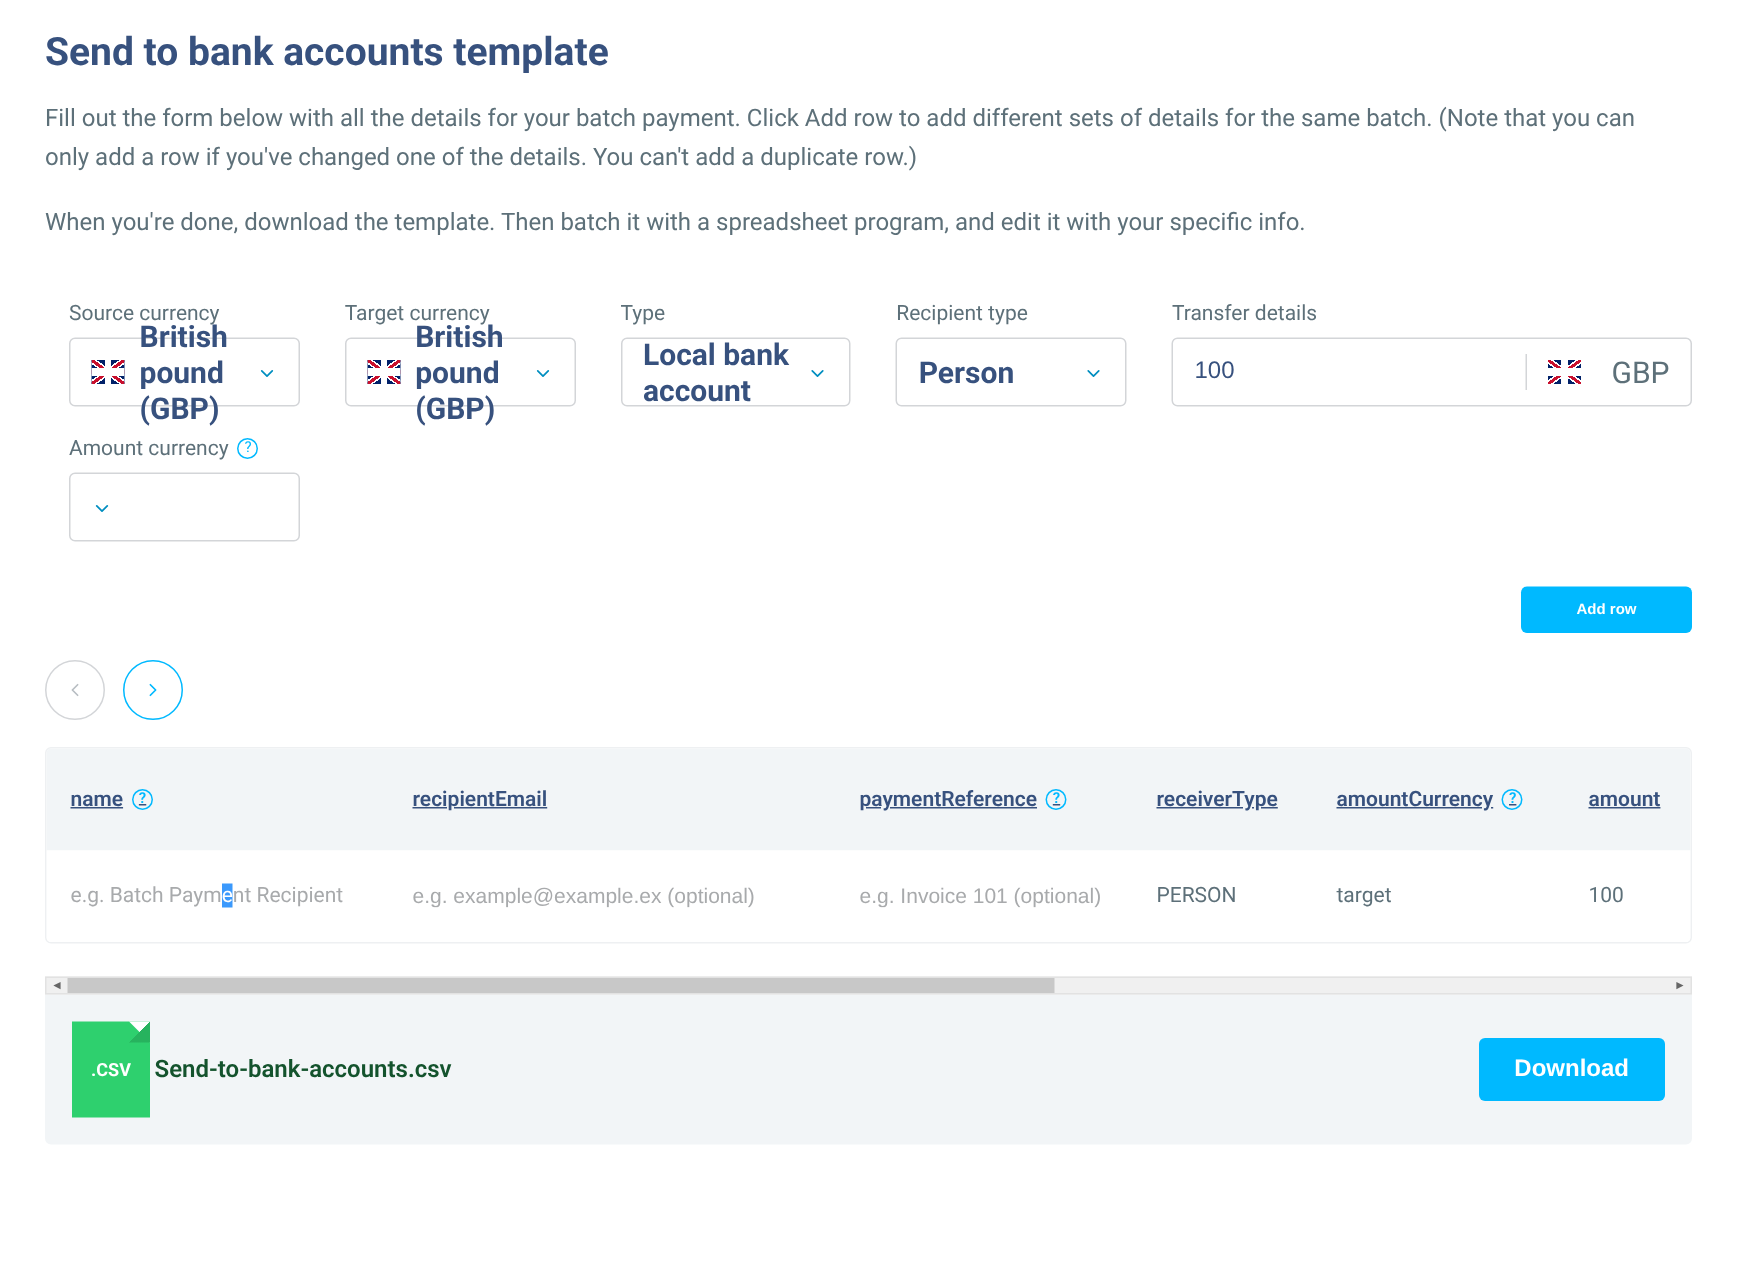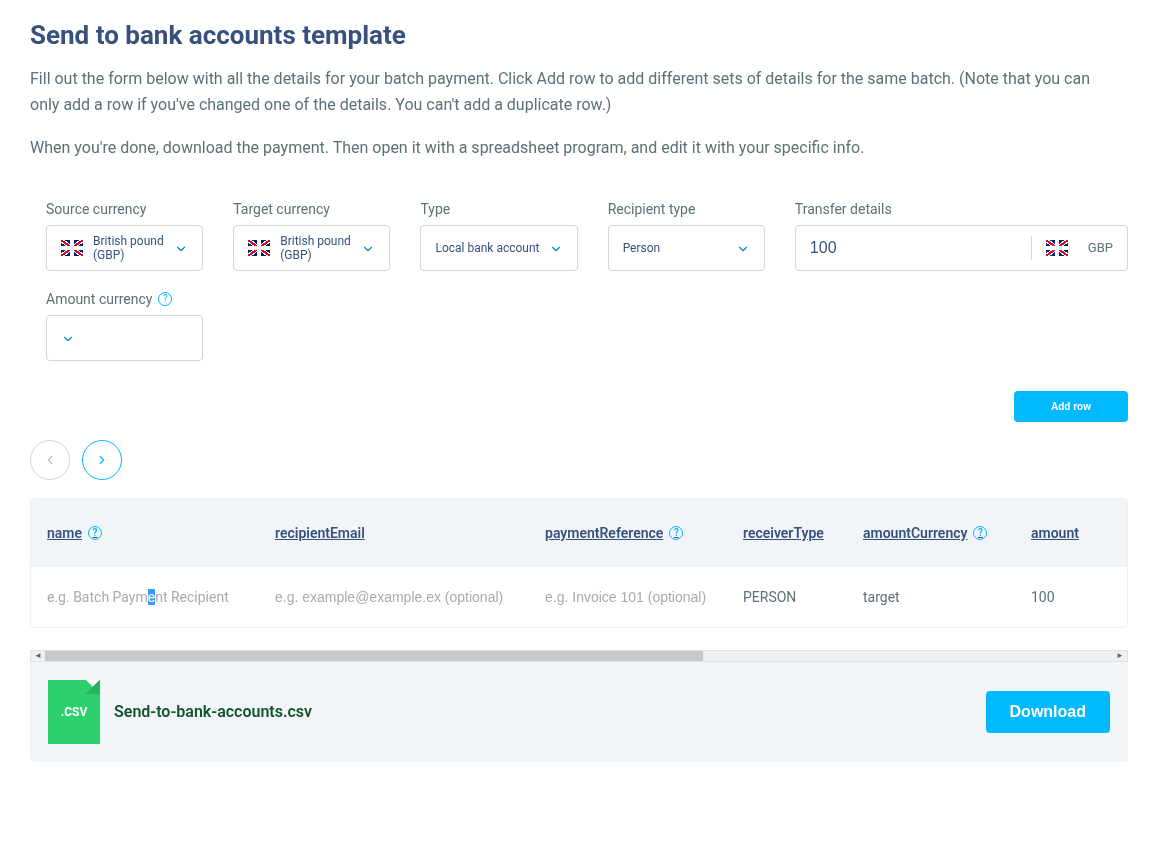--- a/index.html
+++ b/index.html
@@ -51,23 +51,24 @@
       border-radius: 4px;
       height: 46px;
       display: flex;
       align-items: center;
       padding: 0 14px;
       position: relative;
       cursor: pointer;
       background: #fff;
     }
     .select-value {
-      font-size: 12px;
+      font-size: 20px;
       color: #37517e;
       flex: 1;
+      font-weight: bold;
     }
     .chevron {
       width: 14px;
       height: 14px;
       flex-shrink: 0;
     }
     .chevron svg {
       stroke: #008ec0;
       fill: none;
       stroke-width: 2;
@@ -120,21 +121,21 @@
       flex: 1;
       background: transparent;
     }
     .transfer-amount .divider {
       width: 1px;
       height: 24px;
       background: #d3d5d8;
       margin: 0 14px;
     }
     .transfer-amount .currency-label {
-      font-size: 13px;
+      font-size: 20px;
       color: #5d7079;
       margin-left: 10px;
     }
     .help-icon {
       width: 14px;
       height: 14px;
       border: 1px solid #00b9ff;
       border-radius: 50%;
       display: inline-flex;
       align-items: center;
@@ -210,21 +211,21 @@
       font-size: 14px;
       font-weight: 600;
       color: #37517e;
       display: flex;
       align-items: center;
       gap: 6px;
       text-decoration: underline;
     }
     .col-name { width: 228px; }
     .col-email { width: 270px; }
-    .col-ref { width: 198px; }
+    .col-ref { width: 198px; margin-left: 28px; }
     .col-receiver { width: 120px; }
     .col-amtcur { width: 168px; }
     .col-amount { flex: 1; }
     .table-row {
       display: flex;
       padding: 22px 16px;
       background: #fff;
     }
     .td {
       font-size: 14px;
@@ -305,21 +306,21 @@
       width: 52px;
       height: 64px;
       background: #2ed06e;
       position: relative;
       display: flex;
       align-items: center;
       justify-content: center;
       color: #fff;
       font-size: 12px;
       font-weight: 700;
-      margin-right: 14px;
+      margin-right: 3px;
       flex-shrink: 0;
     }
     .csv-badge::before {
       content: '';
       position: absolute;
       top: 0;
       right: 0;
       width: 0;
       height: 0;
       border-style: solid;
@@ -340,21 +341,21 @@
       font-weight: 600;
       color: #14532d;
       flex: 1;
     }
   </style>
 </head>
 <body>
 
 <h1>Send to bank accounts template</h1>
 <p class="desc">Fill out the form below with all the details for your batch payment. Click Add row to add different sets of details for the same batch. (Note that you can only add a row if you've changed one of the details. You can't add a duplicate row.)</p>
-<p class="desc">When you're done, download the payment. Then open it with a spreadsheet program, and edit it with your specific info.</p>
+<p class="desc">When you're done, download the template. Then batch it with a spreadsheet program, and edit it with your specific info.</p>
 
 <div class="form-grid">
 
   <div class="form-field">
     <label class="field-label">Source currency</label>
     <div class="select-control">
       <span class="flag"></span>
       <span class="select-value">British pound (GBP)</span>
       <span class="chevron"><svg viewBox="0 0 24 24">
             <polyline points="6 9 12 15 18 9"></polyline>

